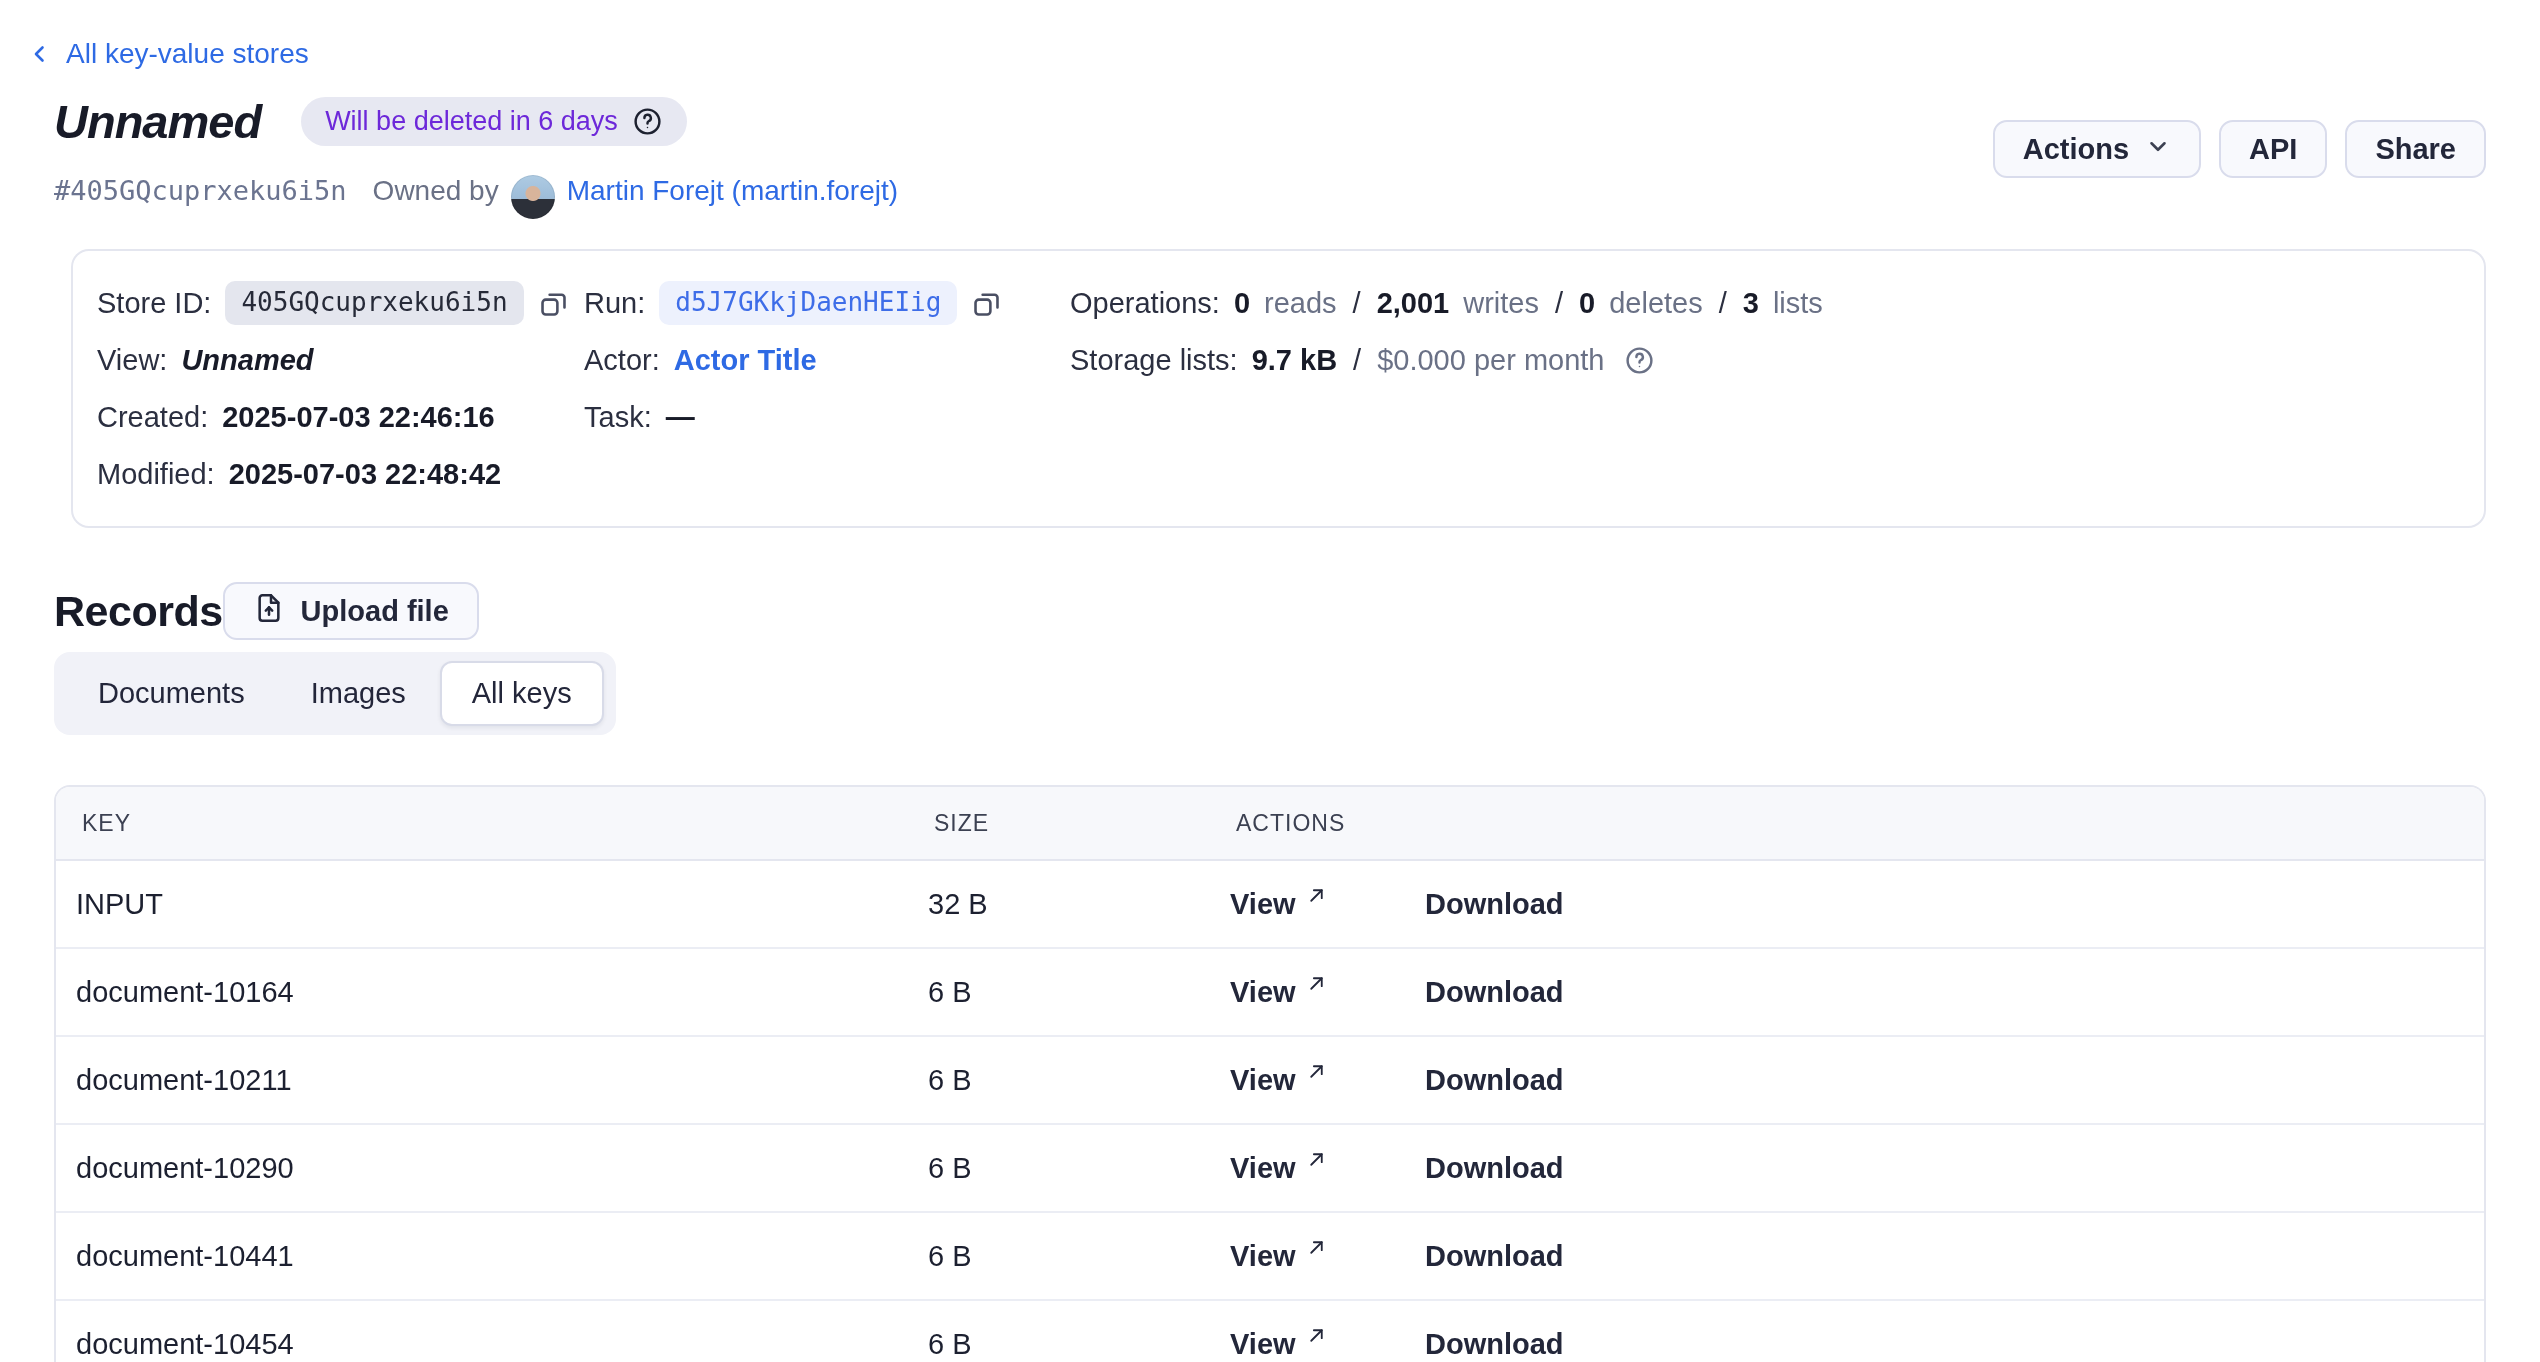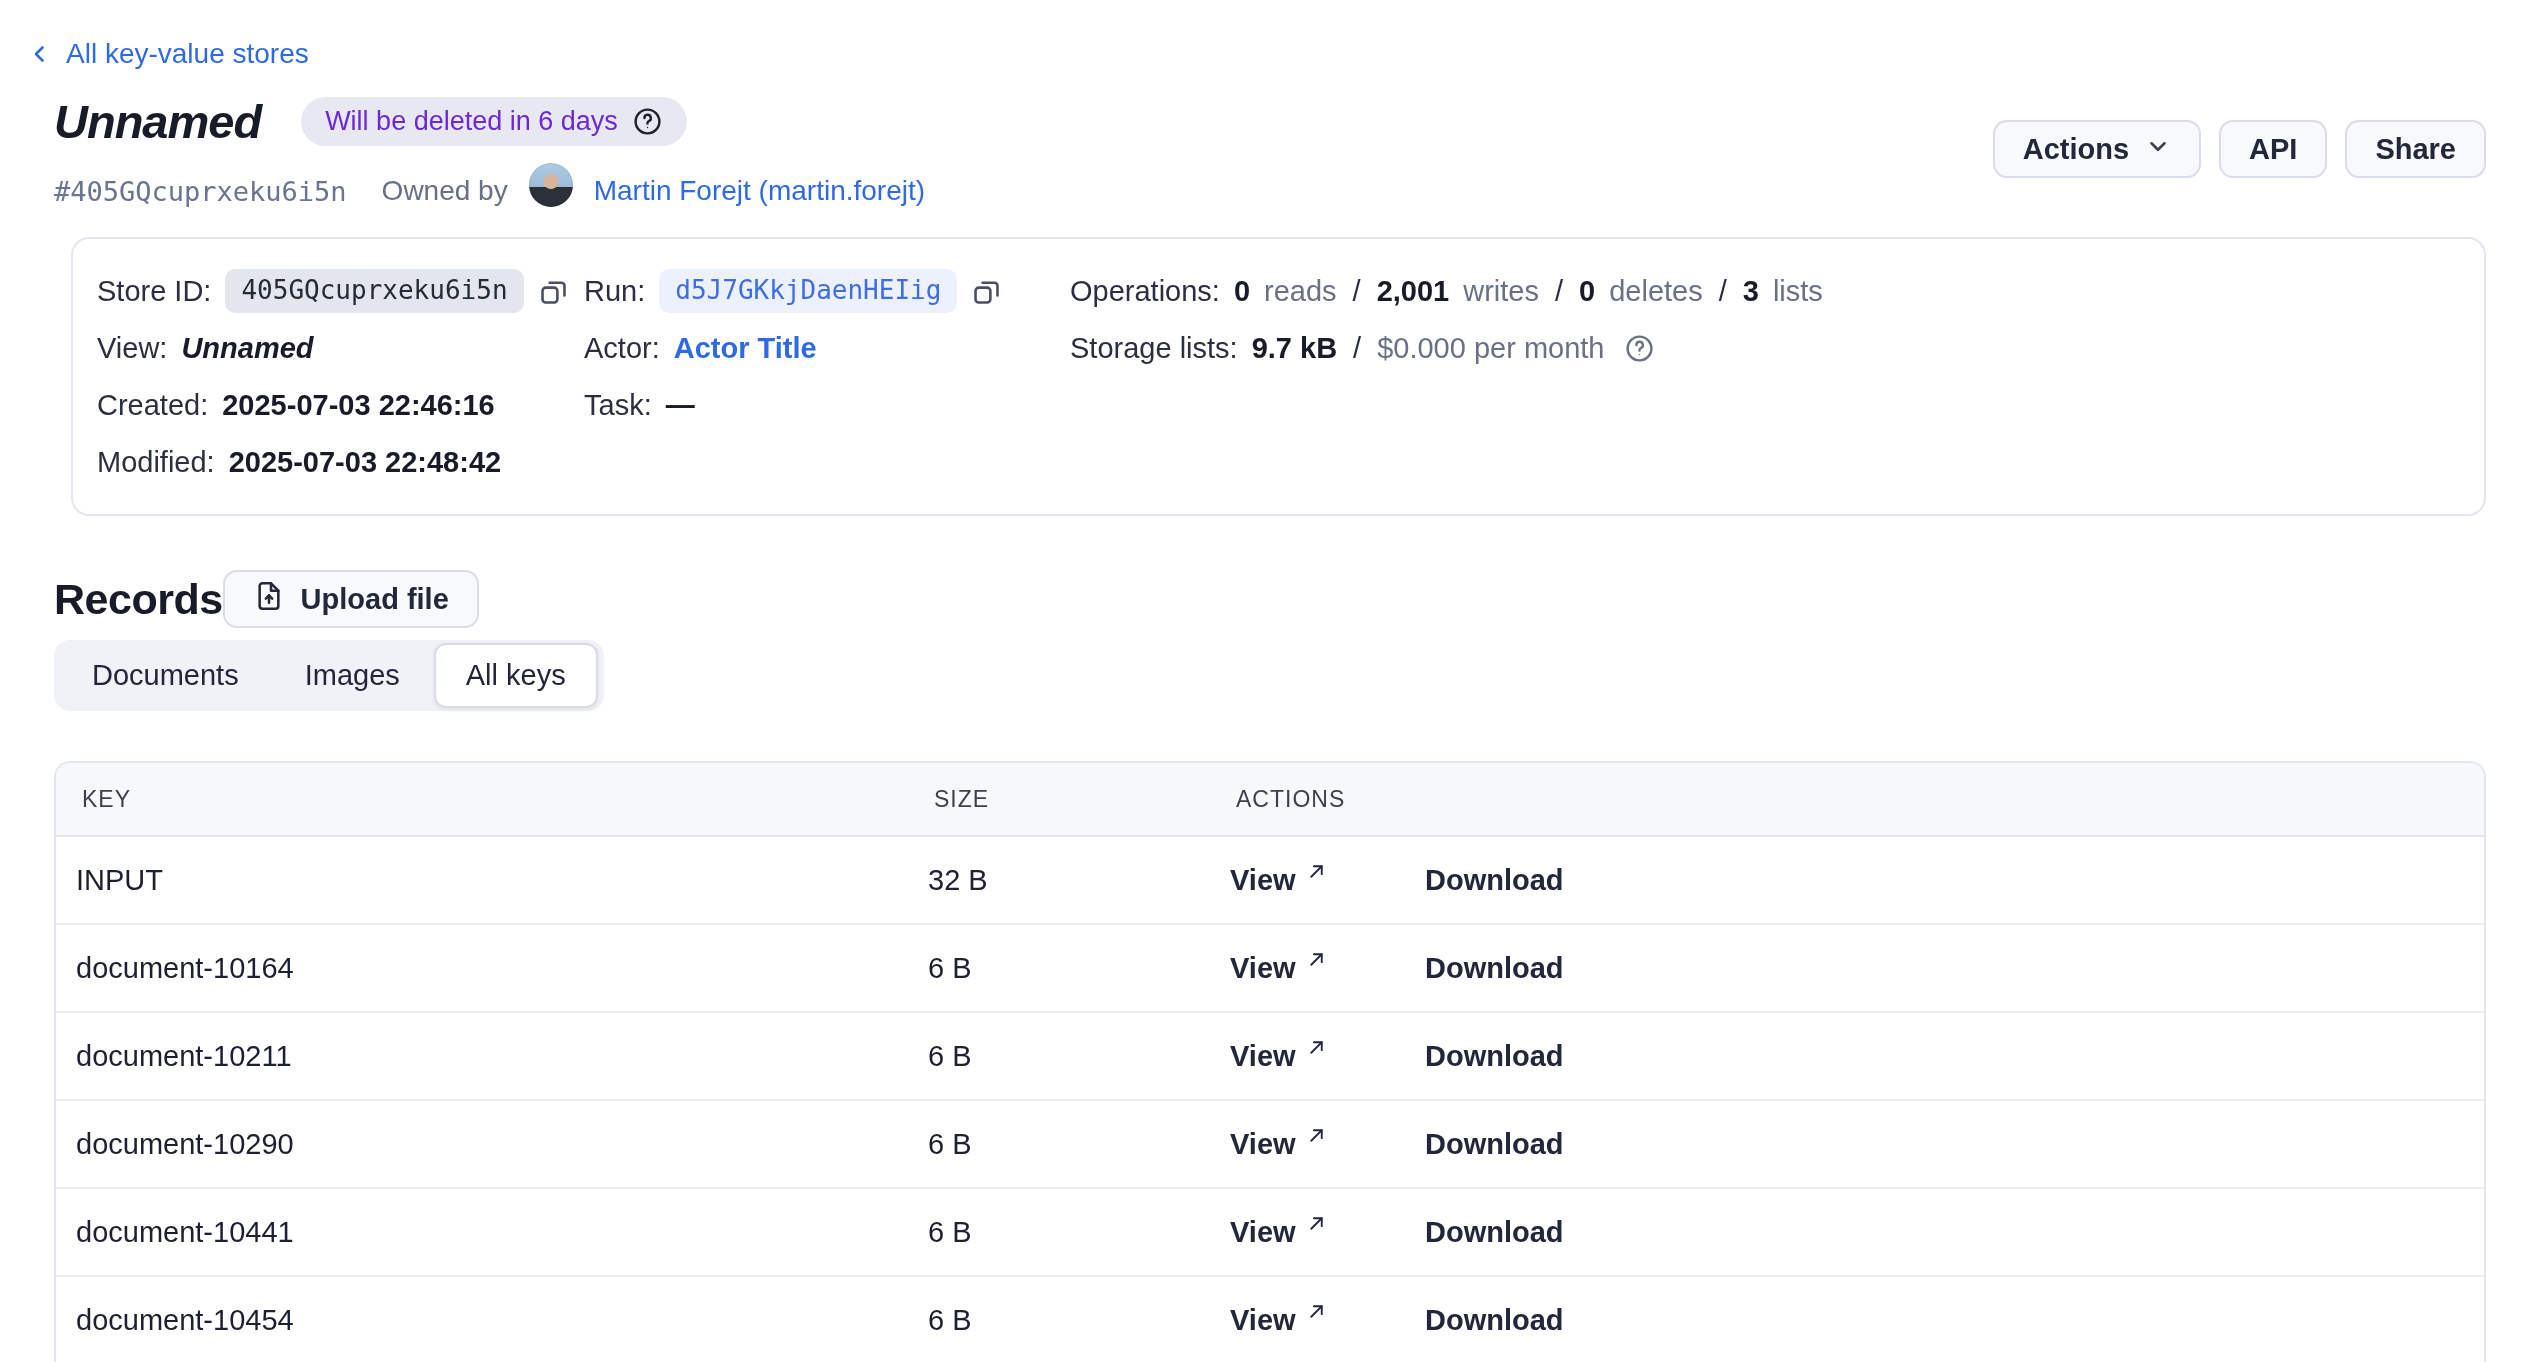--- a/index.html
+++ b/index.html
@@ -40,21 +40,21 @@
   .title-row{display:flex;align-items:center;gap:40px;}
   .page-title{
     margin:0;font-size:47px;font-weight:700;font-style:italic;
     letter-spacing:-1px;color:#181b28;
   }
   .badge{
     display:inline-flex;align-items:center;gap:14px;
     background:var(--badge-bg);border-radius:999px;
     padding:9px 24px;font-size:27px;color:#6d28d9;
   }
-  .sub-row{display:flex;align-items:flex-end;gap:21px;margin-top:14px;font-size:28px;color:var(--text-gray);}
+  .sub-row{display:flex;align-items:flex-start;gap:12px;margin-top:26px;font-size:28px;color:var(--text-gray);}
   .mono-hash{font-family:"DejaVu Sans Mono",monospace;font-size:27px;color:#6b7490;}
   .owned-by{margin-left:14px;}
   .avatar{
     width:44px;height:44px;border-radius:50%;flex:none;
     background:
       radial-gradient(circle at 50% 42%, #d8b49b 0 7px, rgba(0,0,0,0) 8px),
       linear-gradient(180deg,#aecbe3 0%, #9dbcd8 54%, #2c3039 54%);
     box-shadow:inset 0 0 0 1px rgba(0,0,0,.08);
   }
   .owner-link{color:var(--accent-blue);font-weight:500;cursor:pointer;}
@@ -95,21 +95,21 @@
   .help-icon{color:var(--text-gray);display:inline-flex;margin-left:6px;}
   .badge .help-icon{color:#1d2130;margin-left:0;}
 
   
   .records-header{display:flex;justify-content:flex-start;align-items:center;margin-top:54px;}
   .records-title{margin:0;font-size:43px;font-weight:700;letter-spacing:-0.5px;color:#181b28;}
 
   
   .tab-group{
     display:inline-flex;align-items:center;background:var(--tabs-bg);
-    border-radius:16px;padding:6px;margin-top:12px;gap:2px;
+    border-radius:16px;padding:12px;margin-top:12px;gap:2px;
   }
   .tab{
     padding:11px 30px;font-size:29px;color:#23263a;border-radius:12px;
     border:2px solid transparent;background:transparent;cursor:pointer;
     font-family:"Liberation Sans",sans-serif;
   }
   .tab.active{
     background:#fff;border-color:#d8dbe8;margin:-6px 0;padding:14px 30px;
     box-shadow:0 2px 4px rgba(20,24,40,.07);font-weight:500;
   }

